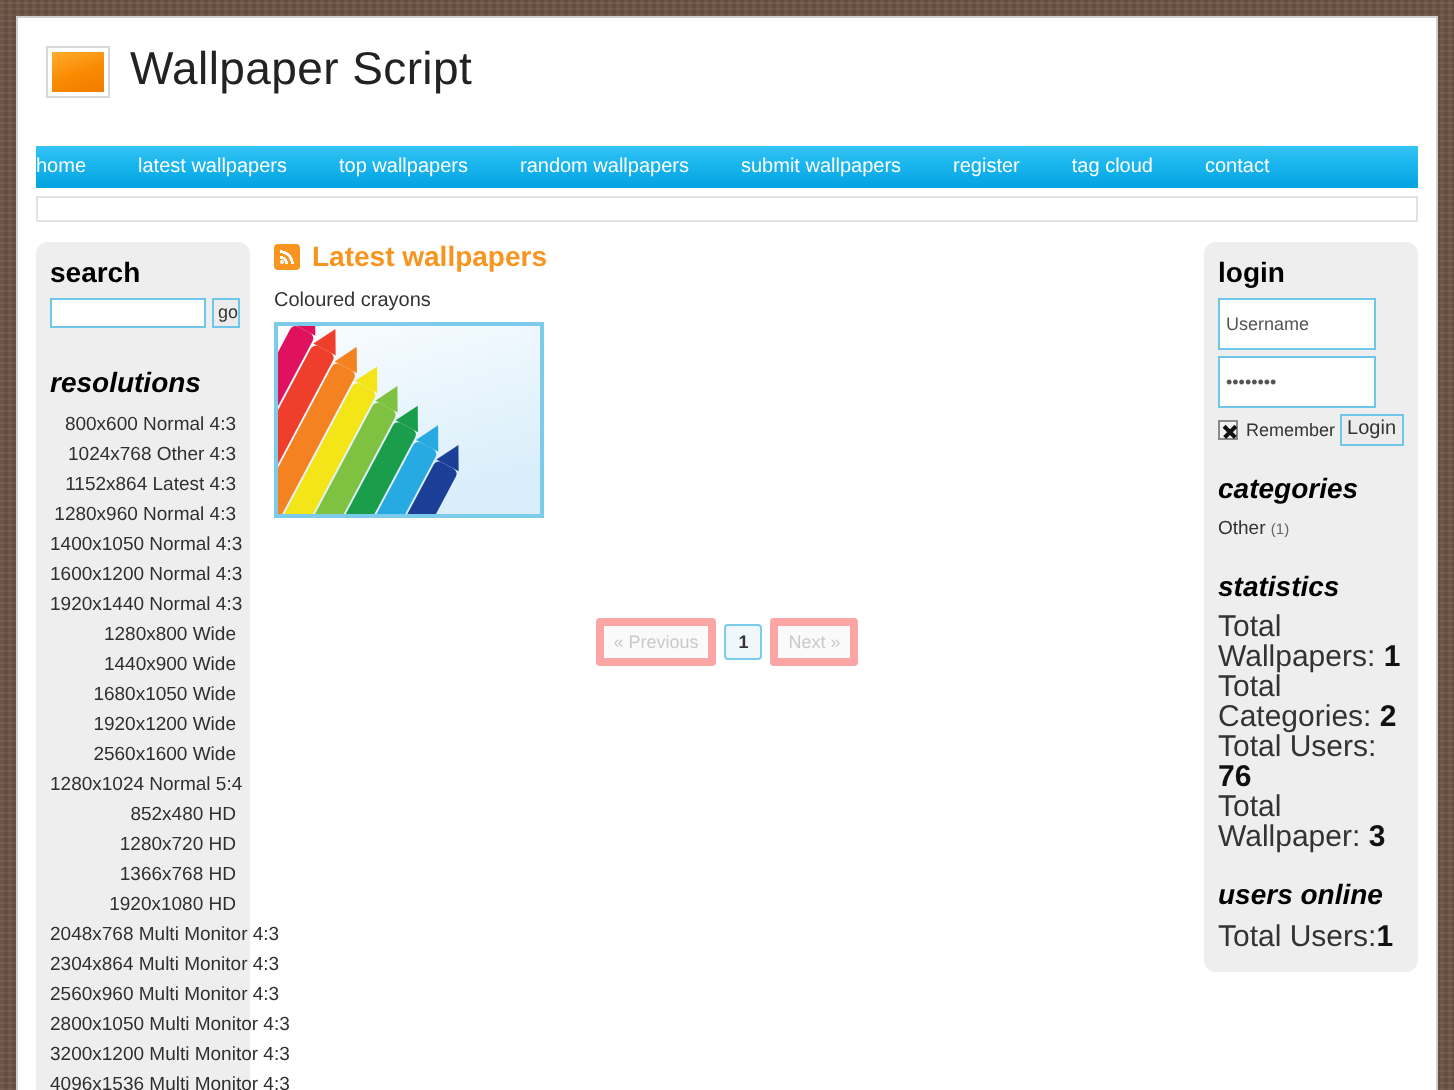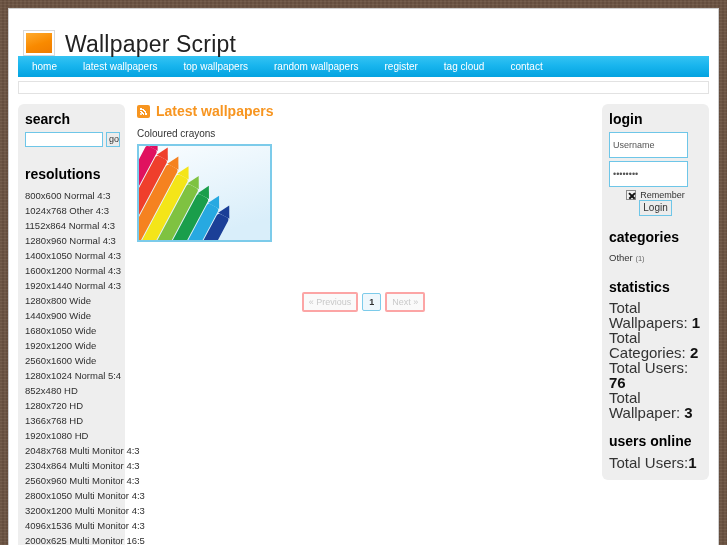--- a/index.html
+++ b/index.html
@@ -24,24 +24,24 @@
     top: 8px;
     width: 711px;
     height: 545px;
     background: #ffffff;
     border: 1px solid #cfcfcf;
     overflow: hidden;
   }
 
   
   .header {
-    height: 47px;
+    height: 64px;
     padding: 14px 0 0 14px;
     display: flex;
-    align-items: flex-end;
+    align-items: flex-start;
   }
   .logo-box {
     width: 32px;
     height: 26px;
     border: 1px solid #d8d8d8;
     background: #fff;
     padding: 2px;
     margin-right: 10px;
     flex: 0 0 auto;
   }
@@ -58,21 +58,20 @@
     line-height: 1;
   }
 
   
   .navbar {
     margin: 0 9px;
     height: 21px;
     background: linear-gradient(180deg, #35c3f3 0%, #19b5ee 45%, #03a3e0 100%);
     display: flex;
     align-items: flex-start;
-    padding-left: 14px;
   }
   .navbar a {
     color: #ffffff;
     text-decoration: none;
     font-size: 10px;
     padding: 0 14px 0 0;
     margin-right: 12px;
     white-space: nowrap;
     line-height: 21px;
   }
@@ -104,21 +103,21 @@
   .col-left .panel  { min-height: 420px; }
   .col-right .panel { min-height: 270px; }
 
   .block-title {
     font-size: 14px;
     font-weight: bold;
     color: #000000;
     margin: 0 0 5px 0;
     line-height: 1.1;
   }
-  .block-title.spaced { margin-top: 14px; }
+  .block-title.spaced { margin-top: 14px; font-style: italic; }
 
   
   .search-row { display: flex; align-items: stretch; margin-bottom: 20px; }
   .search-input {
     width: 78px;
     height: 15px;
     border: 1px solid #6ec6e8;
     background: #fff;
     font-size: 10px;
     padding: 0 2px;
@@ -142,20 +141,21 @@
   
   .res-list { list-style: none; margin: 0; padding: 0; }
   .res-list li { margin: 0; padding: 0; }
   .res-list a {
     display: block;
     color: #2f2f2f;
     text-decoration: none;
     font-size: 9.5px;
     line-height: 15px;
     white-space: nowrap;
+    text-align: right;
   }
 
   
   .main-head {
     display: flex;
     align-items: center;
     margin-bottom: 10px;
   }
   .rss-icon {
     width: 13px; height: 13px;
@@ -212,21 +212,21 @@
 
   
   .pagination {
     margin-top: 50px;
     display: flex;
     justify-content: center;
     align-items: center;
     gap: 4px;
   }
   .page-btn {
-    border: 2px solid #fca5a5;
+    border: 4px solid #fca5a5;
     background: #fafafa;
     color: #c9c9c9;
     font-size: 9px;
     line-height: 14px;
     padding: 1px 5px;
     border-radius: 2px;
     text-decoration: none;
     white-space: nowrap;
   }
   .page-btn.current {
@@ -249,21 +249,20 @@
     margin-bottom: 3px;
     color: #555;
     font-family: "Liberation Sans", sans-serif;
     outline: none;
   }
   .login-row {
     display: flex;
     align-items: center;
     justify-content: space-between;
     margin-top: 2px;
-    flex-direction: column;
   }
   .remember-wrap { display: flex; align-items: center; }
   .checkbox {
     width: 10px; height: 10px;
     border: 1px solid #8a8a8a;
     background: #f2f2f2;
     margin-right: 4px;
     position: relative;
     flex: 0 0 auto;
   }
@@ -302,20 +301,21 @@
       <div class="logo-inner"></div>
     </div>
     <div class="site-title">Wallpaper Script</div>
   </div>
 
   <div class="navbar">
     <a href="#">home</a>
     <a href="#">latest wallpapers</a>
     <a href="#">top wallpapers</a>
     <a href="#">random wallpapers</a>
+    <a href="#">submit wallpapers</a>
     <a href="#">register</a>
     <a href="#">tag cloud</a>
     <a href="#">contact</a>
   </div>
 
   <div class="pathbar"></div>
 
   <div class="columns">
 
     <div class="col-left">
@@ -329,21 +329,21 @@
 
         <div class="block-title spaced">resolutions</div>
         <ul class="res-list">
           <li>
               <a href="#">800x600 Normal 4:3</a>
             </li>
           <li>
               <a href="#">1024x768 Other 4:3</a>
             </li>
           <li>
-              <a href="#">1152x864 Normal 4:3</a>
+              <a href="#">1152x864 Latest 4:3</a>
             </li>
           <li>
               <a href="#">1280x960 Normal 4:3</a>
             </li>
           <li>
               <a href="#">1400x1050 Normal 4:3</a>
             </li>
           <li>
               <a href="#">1600x1200 Normal 4:3</a>
             </li>

